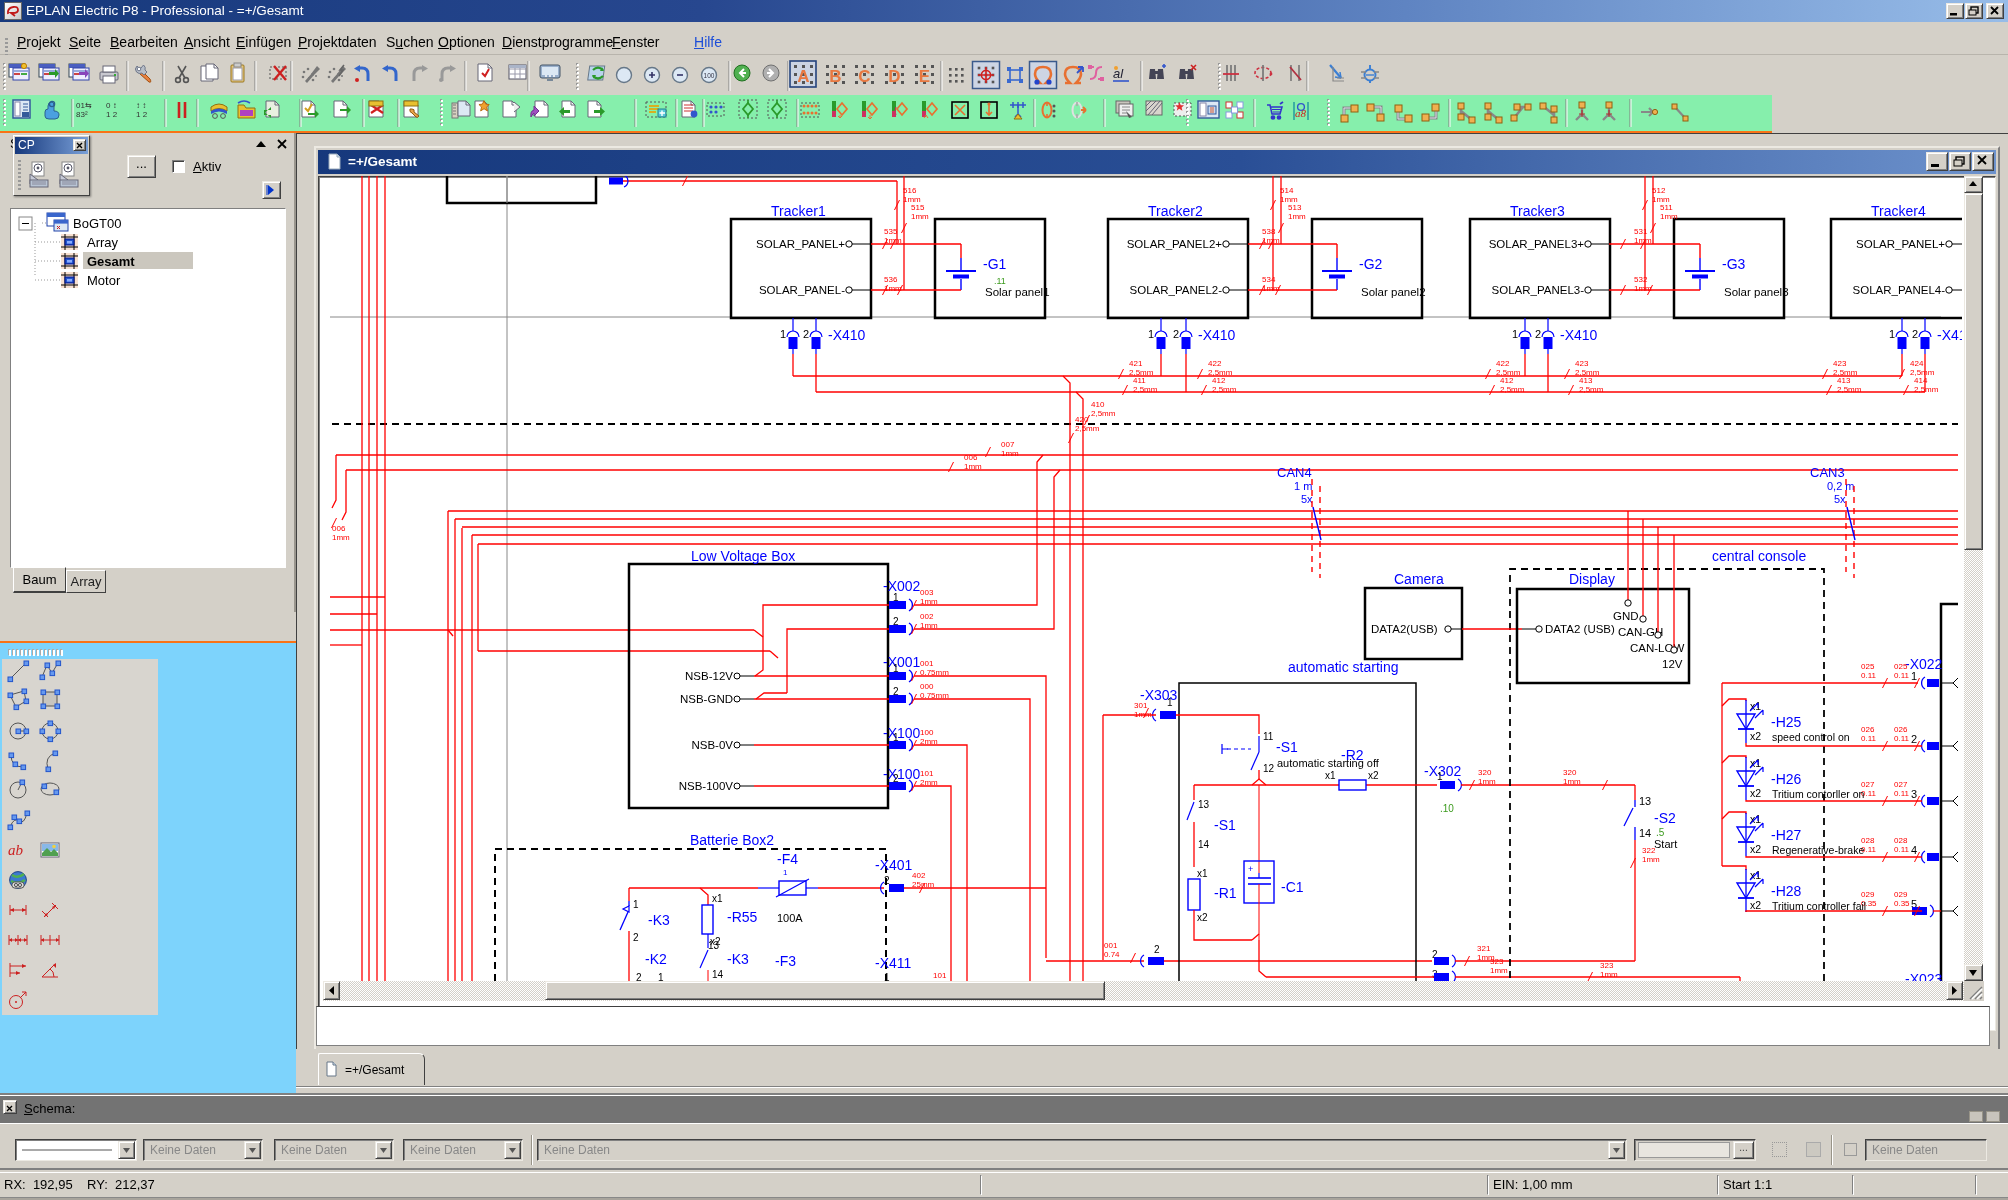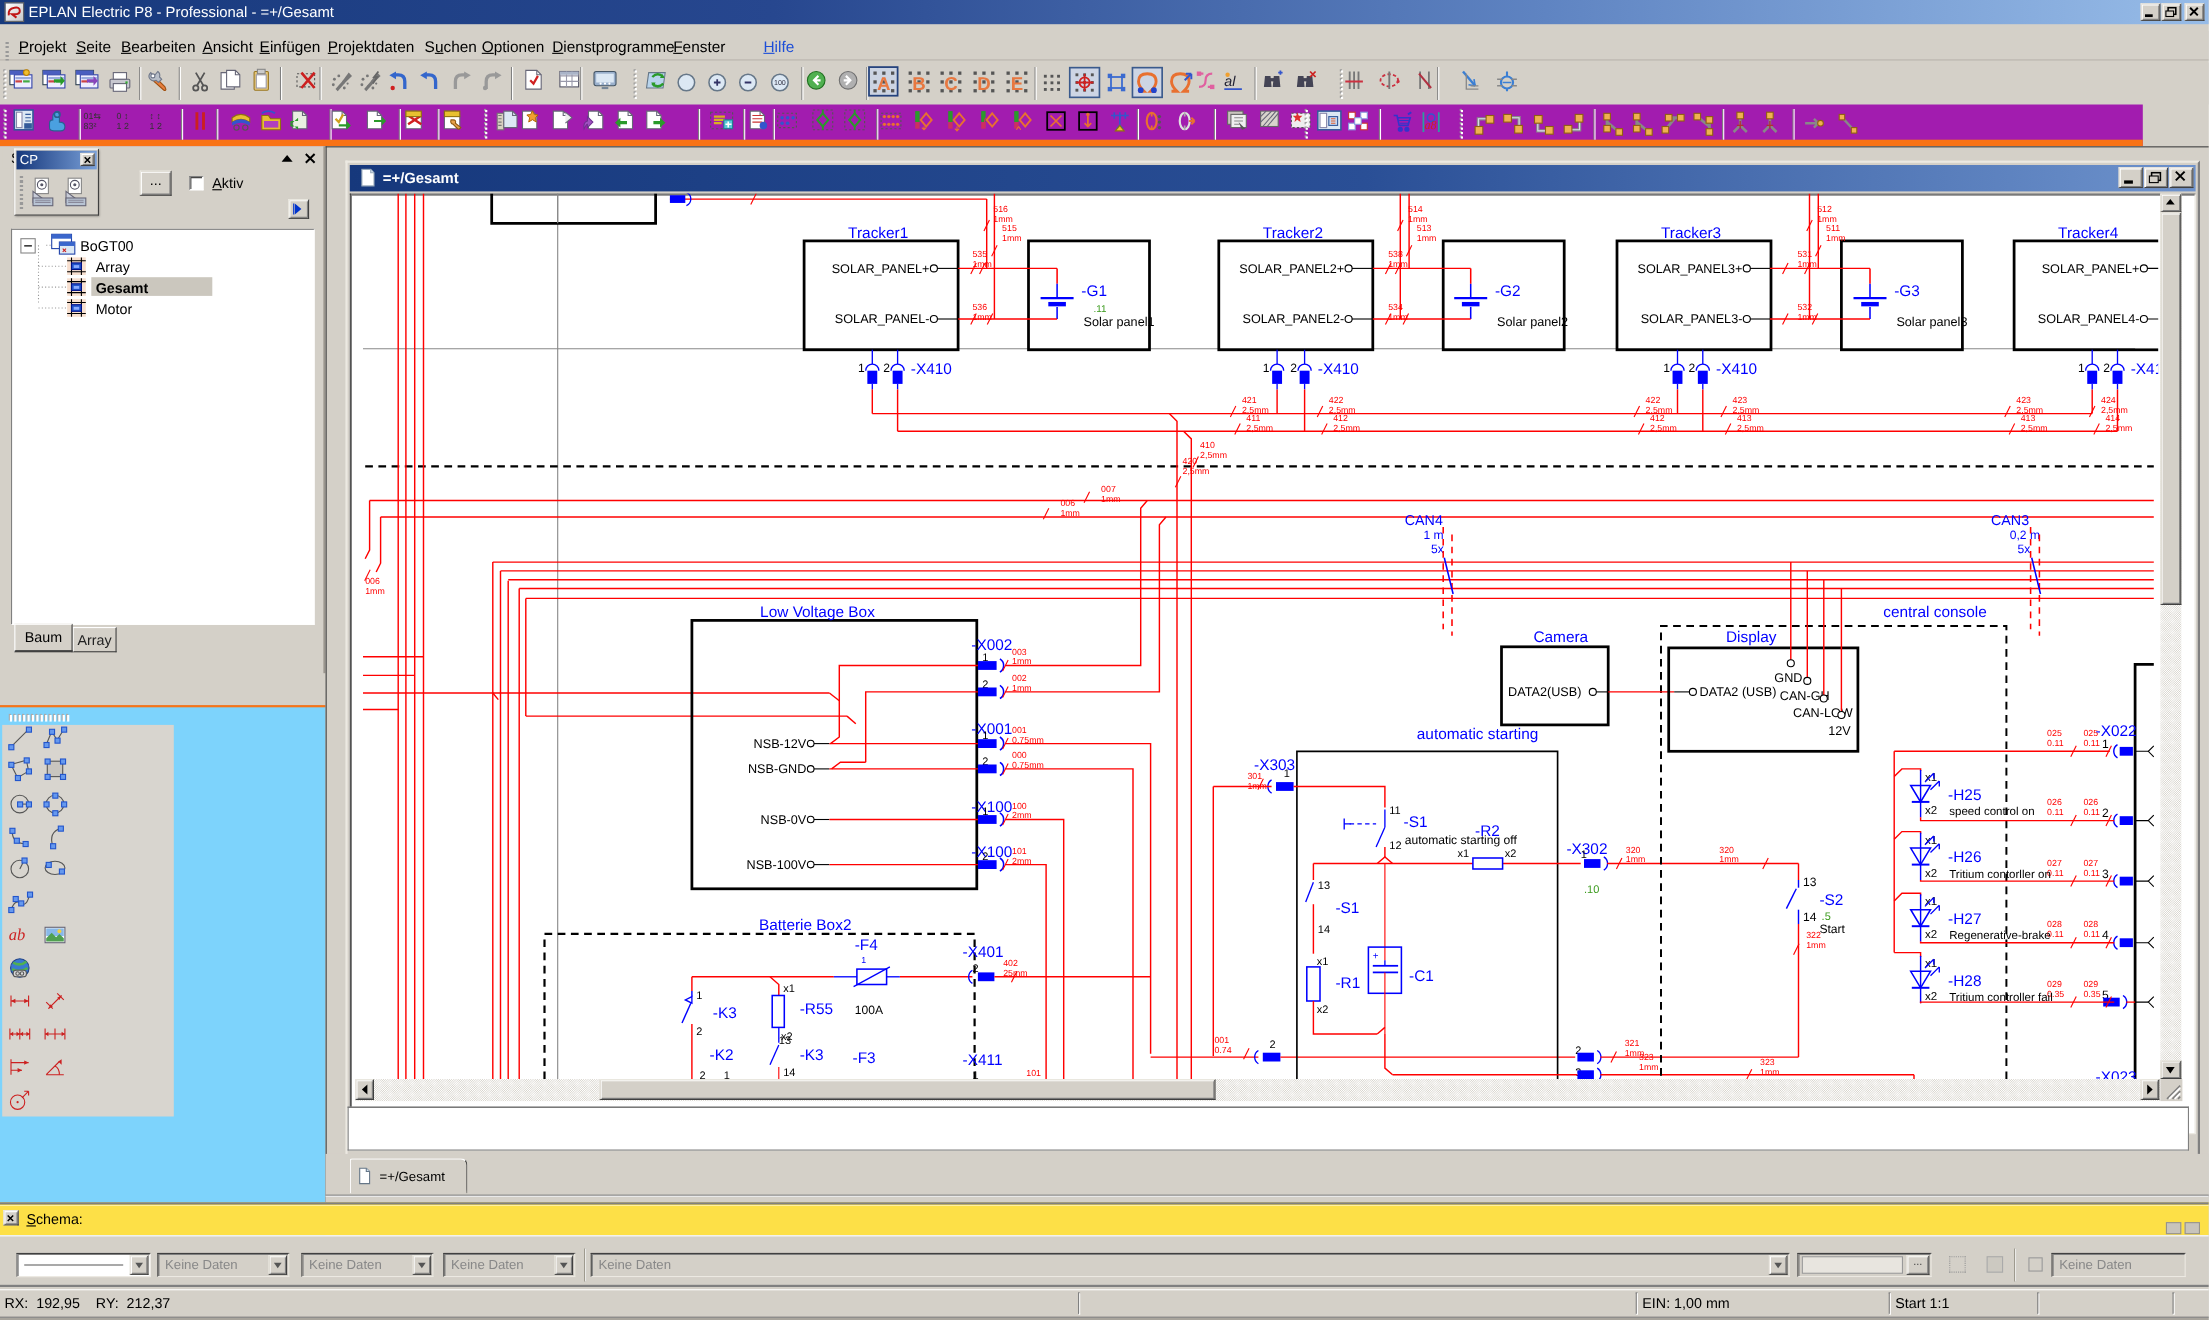--- a/index.html
+++ b/index.html
@@ -398,21 +398,21 @@
         <path d="M13 13 L7 12 M13 13 L12 7" fill="none" stroke="#3b7fd4" stroke-width="1.5"></path>
         <path d="M5 2 L5 16 L16 16 M9 13 L16 13" fill="none" stroke="#888" stroke-width="1.2"></path>
       </g>
       <g transform="translate(1362,8)">
         <circle cx="8" cy="10" r="5.5" fill="none" stroke="#3b7fd4" stroke-width="1.9"></circle>
         <path d="M8 0 L8 5 M8 15 L8 18" stroke="#3b7fd4" stroke-width="1.9"></path>
         <path d="M-1 7 L4 7 M12 7 L17 7 M-1 13 L4 13 M12 13 L17 13" stroke="#888" stroke-width="1.3"></path>
         <path d="M4 10 L12 10" stroke="#3b7fd4" stroke-width="1.4"></path>
       </g>
     </svg></div>
-<div class="abs" style="left:0;top:95px;width:1948px;height:38px;background:#a21caf;border-bottom:6px solid #f97316"><svg width="2008" height="38">
+<div class="abs" style="left:0;top:95px;width:1772px;height:38px;background:#86efac;border-bottom:2px solid #f97316"><svg width="2008" height="38">
       <rect x="3" y="4" width="2" height="2" fill="#999"></rect>
       <rect x="4" y="5" width="2" height="2" fill="#fff"></rect>
       <rect x="3" y="8" width="2" height="2" fill="#999"></rect>
       <rect x="4" y="9" width="2" height="2" fill="#fff"></rect>
       <rect x="3" y="12" width="2" height="2" fill="#999"></rect>
       <rect x="4" y="13" width="2" height="2" fill="#fff"></rect>
       <rect x="3" y="16" width="2" height="2" fill="#999"></rect>
       <rect x="4" y="17" width="2" height="2" fill="#fff"></rect>
       <rect x="3" y="20" width="2" height="2" fill="#999"></rect>
       <rect x="4" y="21" width="2" height="2" fill="#fff"></rect>
@@ -1687,21 +1687,21 @@
 <div class="abs" style="left:296px;top:1049px;width:1712px;height:44px;background:#d4d0c8">
  <div class="abs" style="left:22px;top:4px;width:107px;height:32px;background:#d4d0c8;border:1px solid #404040;border-top:1px solid #fff;border-left:1px solid #fff;border-bottom:none;border-radius:2px 6px 0 0">
   <svg class="abs" style="left:6px;top:7px" width="14" height="17">
         <path d="M2 1 L8 1 L11 4 L11 15 L2 15 Z" fill="#fff" stroke="#678"></path>
         <path d="M8 1 L8 4 L11 4" fill="#cfe0f0" stroke="#678"></path>
       </svg>
   <div class="abs" style="left:26px;top:9px;font-size:12px">=+/Gesamt</div>
  </div>
  <div class="abs" style="left:0;top:37px;width:1712px;height:2px;background:#808080;border-bottom:1px solid #fff"></div>
 </div>
-<div class="abs" style="left:0;top:1093px;width:2008px;height:30px;background:#fde047;border-top:2px solid #808080;box-shadow:inset 0 1px 0 #fff">
+<div class="abs" style="left:0;top:1093px;width:2008px;height:30px;background:#737373;border-top:2px solid #808080;box-shadow:inset 0 1px 0 #fff">
  <div class="abs btn" style="left:3px;top:5px;width:14px;height:14px"><svg width="12" height="12">
         <path d="M3 3 L8 8 M8 3 L3 8" stroke="#000" stroke-width="1.3"></path>
       </svg></div>
  <div class="abs" style="left:24px;top:6px;font-size:13px"><u>S</u>chema:</div>
  <div class="abs" style="left:1969px;top:16px;width:14px;height:11px;background:#c8c4bc;border:1px solid #989488"></div>
  <div class="abs" style="left:1986px;top:16px;width:14px;height:11px;background:#c8c4bc;border:1px solid #989488"></div>
 </div>
 <div class="abs" style="left:0;top:1123px;width:2008px;height:47px;background:#d4d0c8;border-top:1px solid #fff;border-bottom:2px solid #808080"></div>
 <div class="abs sunken2" style="left:15px;top:1139px;width:122px;height:22px;background:#fff">
     <svg class="abs" style="left:4px;top:0" width="96" height="20">

